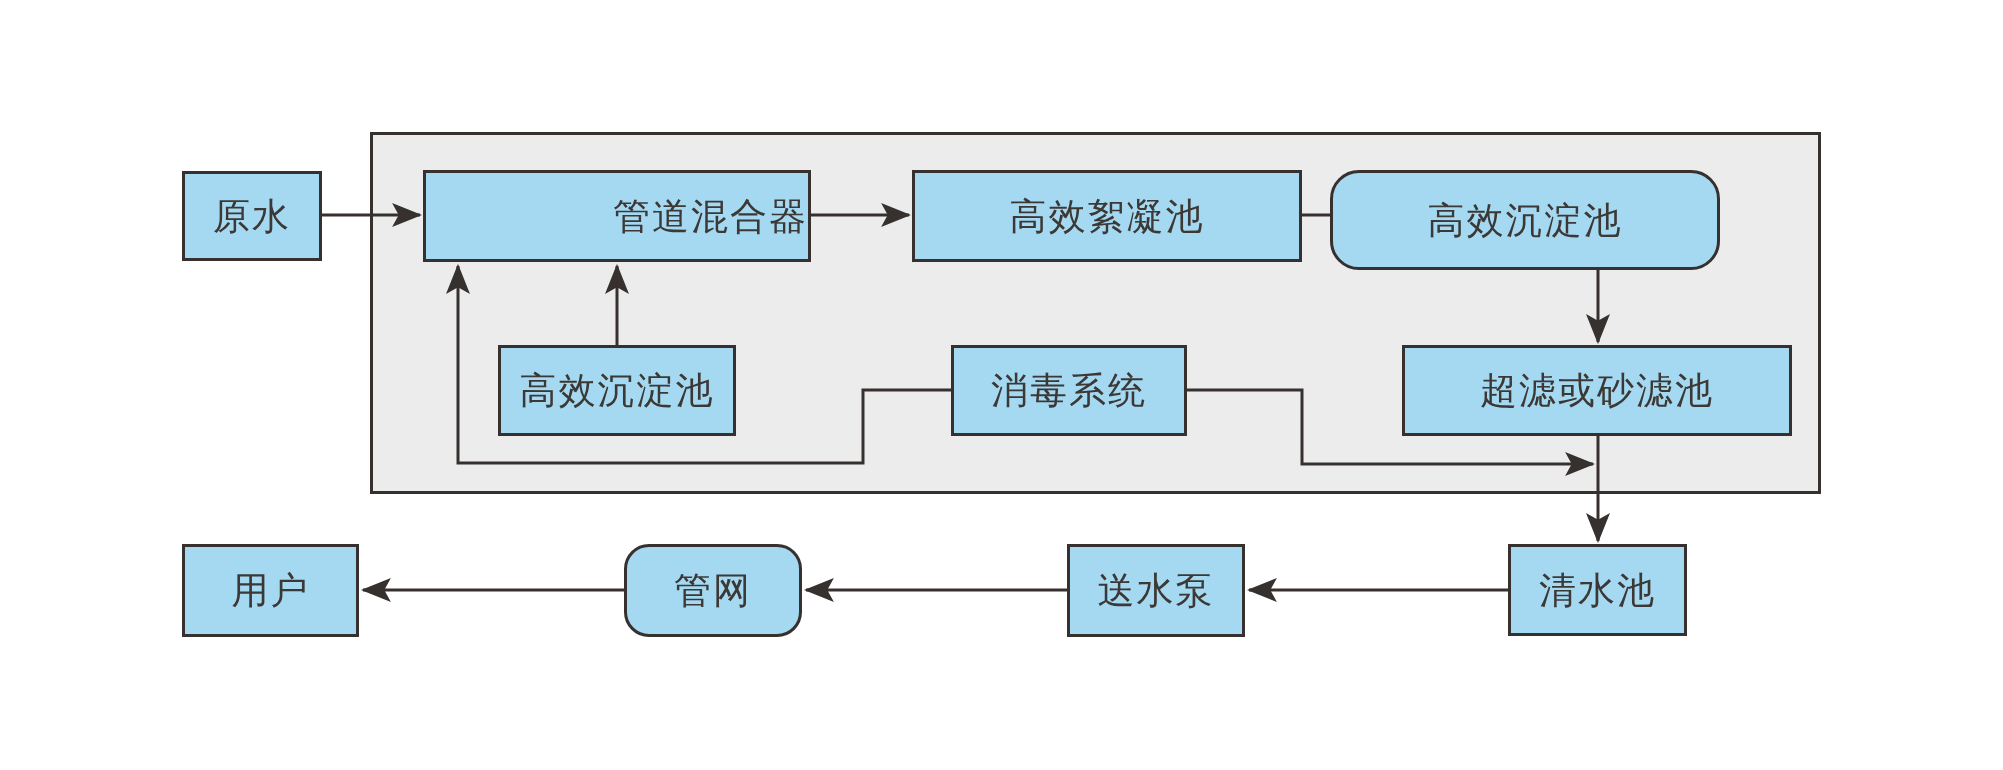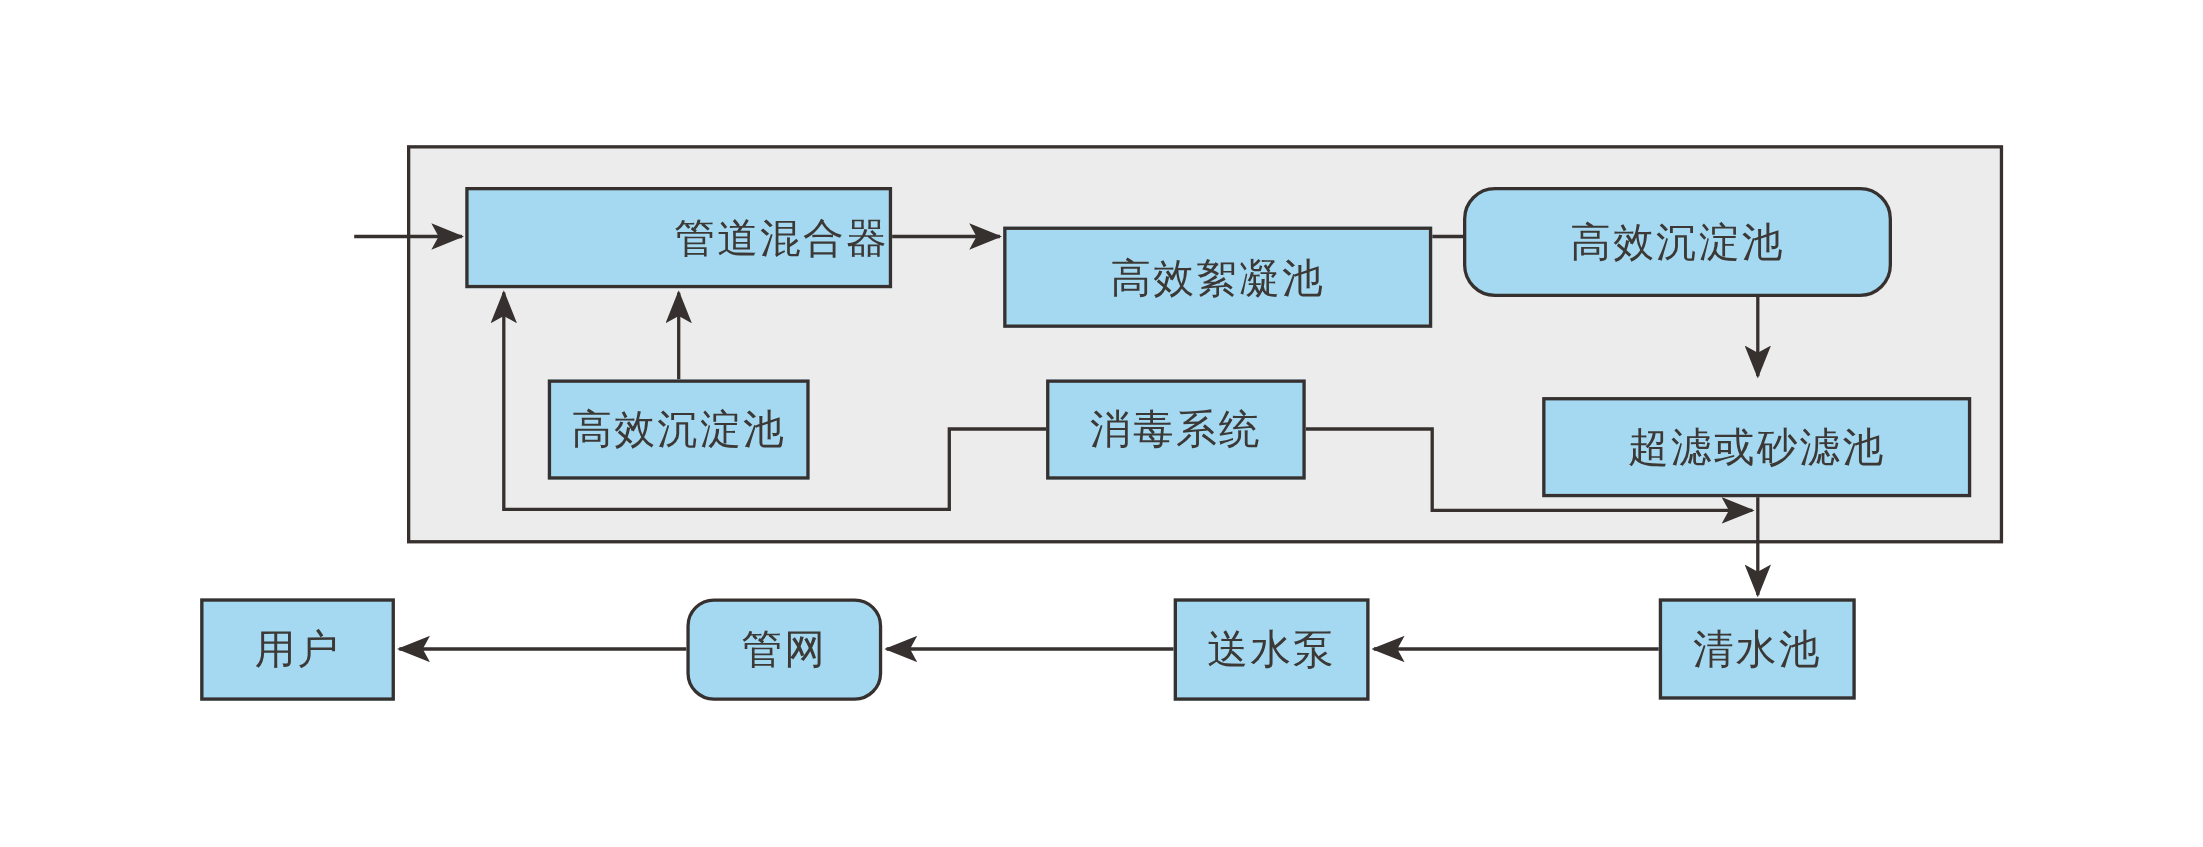--- a/index.html
+++ b/index.html
@@ -70,42 +70,45 @@
     <path class="wire" d="M1598 262 V342" marker-end="url(#arrow)"></path>
     <path class="wire" d="M617 345 V266" marker-end="url(#arrow)"></path>
     <path class="wire" d="M951 390 H863 V463 H458 V266" marker-end="url(#arrow)"></path>
     <path class="wire" d="M1187 390 H1302 V464 H1593" marker-end="url(#arrow)"></path>
     <path class="wire" d="M1598 436 V541" marker-end="url(#arrow)"></path>
     <path class="wire" d="M1508 590 H1249" marker-end="url(#arrow)"></path>
     <path class="wire" d="M1067 590 H806" marker-end="url(#arrow)"></path>
     <path class="wire" d="M624 590 H363" marker-end="url(#arrow)"></path>
   </svg>
 
+  <div class="node" style="left:182px;top:171px;width:140px;height:90px;">
+    <span class="label">原水</span>
+  </div>
 
   <div class="node" style="left:423px;top:170px;width:388px;height:92px;justify-content:flex-end;">
     <span class="label">管道混合器</span>
   </div>
 
-  <div class="node" style="left:912px;top:170px;width:390px;height:92px;margin-top:36px;">
+  <div class="node" style="left:912px;top:170px;width:390px;height:92px;">
     <span class="label">高效絮凝池</span>
   </div>
 
   <div class="node" style="left:1330px;top:170px;width:390px;height:100px;border-radius:29px;">
     <span class="label">高效沉淀池</span>
   </div>
 
   <div class="node" style="left:498px;top:345px;width:238px;height:91px;">
     <span class="label">高效沉淀池</span>
   </div>
 
   <div class="node" style="left:951px;top:345px;width:236px;height:91px;">
     <span class="label">消毒系统</span>
   </div>
 
-  <div class="node" style="left:1402px;top:345px;width:390px;height:91px;margin-top:16px;">
+  <div class="node" style="left:1402px;top:345px;width:390px;height:91px;">
     <span class="label">超滤或砂滤池</span>
   </div>
 
   <div class="node" style="left:182px;top:544px;width:177px;height:93px;">
     <span class="label">用户</span>
   </div>
 
   <div class="node" style="left:624px;top:544px;width:178px;height:93px;border-radius:25px;">
     <span class="label">管网</span>
   </div>

